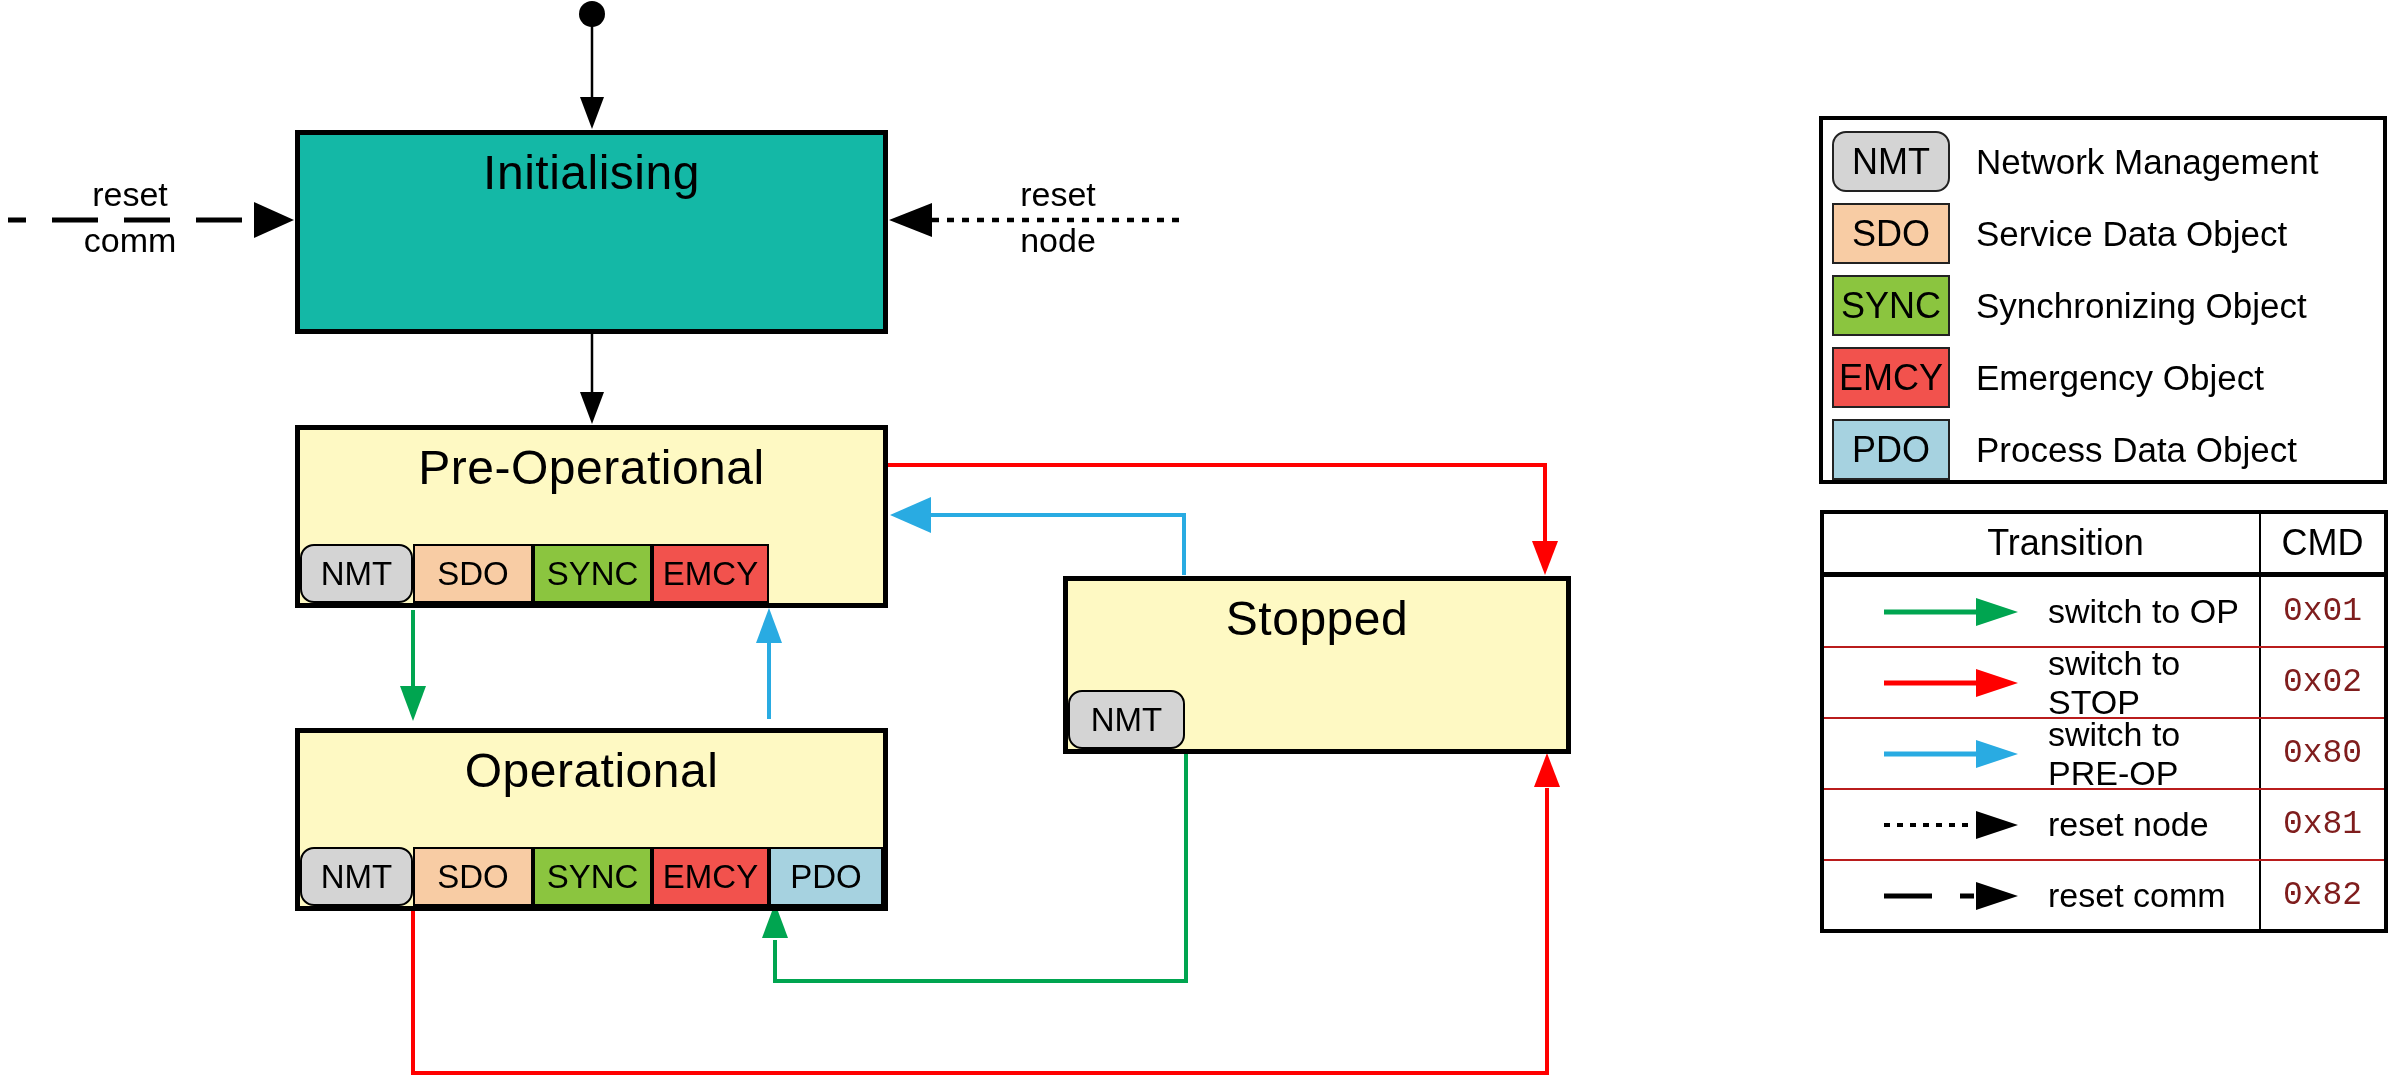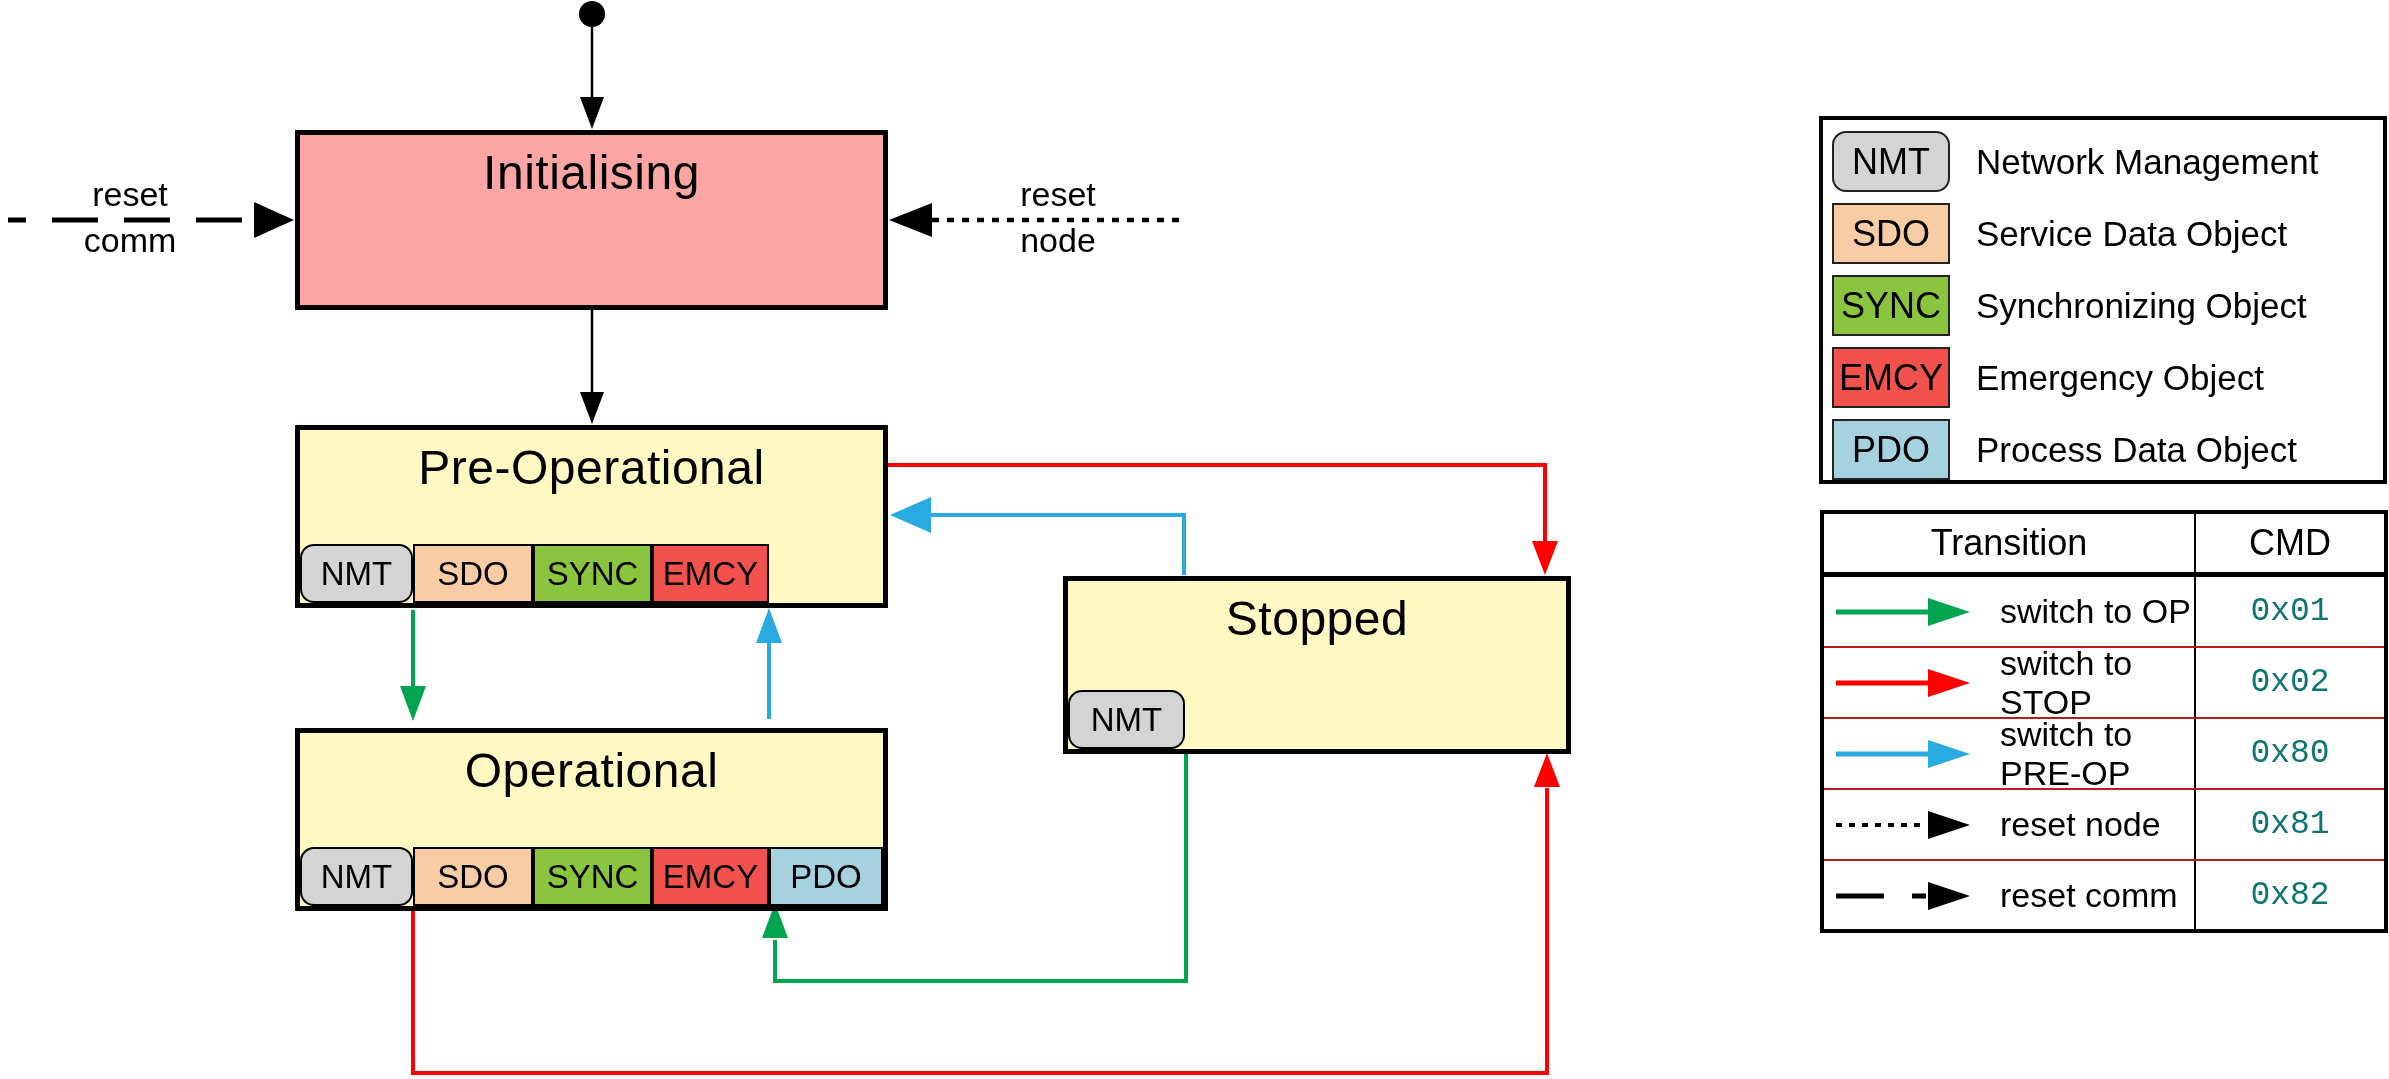--- a/index.html
+++ b/index.html
@@ -4,21 +4,21 @@
 <style>
   html,body{margin:0;padding:0;background:#ffffff;}
   body{width:2389px;height:1079px;position:relative;overflow:hidden;
        font-family:"Liberation Sans", sans-serif;color:#000;}
   .canvas{position:absolute;left:0;top:0;width:2389px;height:1079px;}
   svg.wires{position:absolute;left:0;top:0;}
 
   
   .state{position:absolute;border:5px solid #000;background:#fef9c3;box-sizing:border-box;}
   .state-title{text-align:center;font-size:48px;padding-top:10px;letter-spacing:0.5px;}
-  #initialising{left:295px;top:130px;width:593px;height:180px;background:#fca5a5;}
+  #initialising{left:295px;top:130px;width:593px;height:204px;background:#14b8a6;}
   #preop{left:295px;top:425px;width:593px;height:183px;}
   #operational{left:295px;top:728px;width:593px;height:183px;}
   #stopped{left:1063px;top:576px;width:508px;height:178px;}
   .tabs{position:absolute;left:0;bottom:0;display:flex;}
   .tab{height:59px;border:2px solid #000;box-sizing:border-box;
        display:flex;align-items:center;justify-content:center;font-size:33px;}
   .c-nmt{background:#D4D4D4;border-radius:14px;}
   .c-sdo{background:#F8CCA4;}
   .c-sync{background:#8BC53F;}
   .c-emcy{background:#F2524D;}
@@ -36,27 +36,27 @@
   .badge{width:118px;height:61px;border:2px solid #222;box-sizing:border-box;
          display:flex;align-items:center;justify-content:center;font-size:36px;}
   .legend-label{margin-left:26px;font-size:35px;}
 
   
   .ttable{position:absolute;left:1820px;top:510px;width:568px;height:423px;
           border:4px solid #000;background:#fff;box-sizing:border-box;}
   .trow{display:flex;height:69px;}
   .trow.thead{height:58px;border-bottom:5px solid #000;}
   .trow.sep{border-top:2px solid #b91c1c;}
-  .tcell-main{width:372px;border-right:2px solid #000;box-sizing:border-box;
-              display:flex;align-items:center;}
+  .tcell-main{width:437px;border-right:2px solid #000;box-sizing:border-box;
+              display:flex;align-items:center;padding-left:48px;}
   .tcell-cmd{flex:1;display:flex;align-items:center;justify-content:center;}
   .th-text{width:100%;text-align:center;font-size:36px;}
   .th-cmd{font-size:36px;}
   .tlabel{font-size:34px;margin-left:26px;}
-  .mono{font-family:"Liberation Mono", monospace;font-size:33px;color:#0f766e;}
+  .mono{font-family:"Liberation Mono", monospace;font-size:33px;color:#7f1d1d;}
   .sample{margin-left:10px;flex:none;}
 </style>
 </head>
 <body>
 
 <div class="canvas">
 
   <svg class="wires" width="2389" height="1079" viewBox="0 0 2389 1079">
 
     <circle cx="592" cy="14" r="13" fill="#000"></circle>

